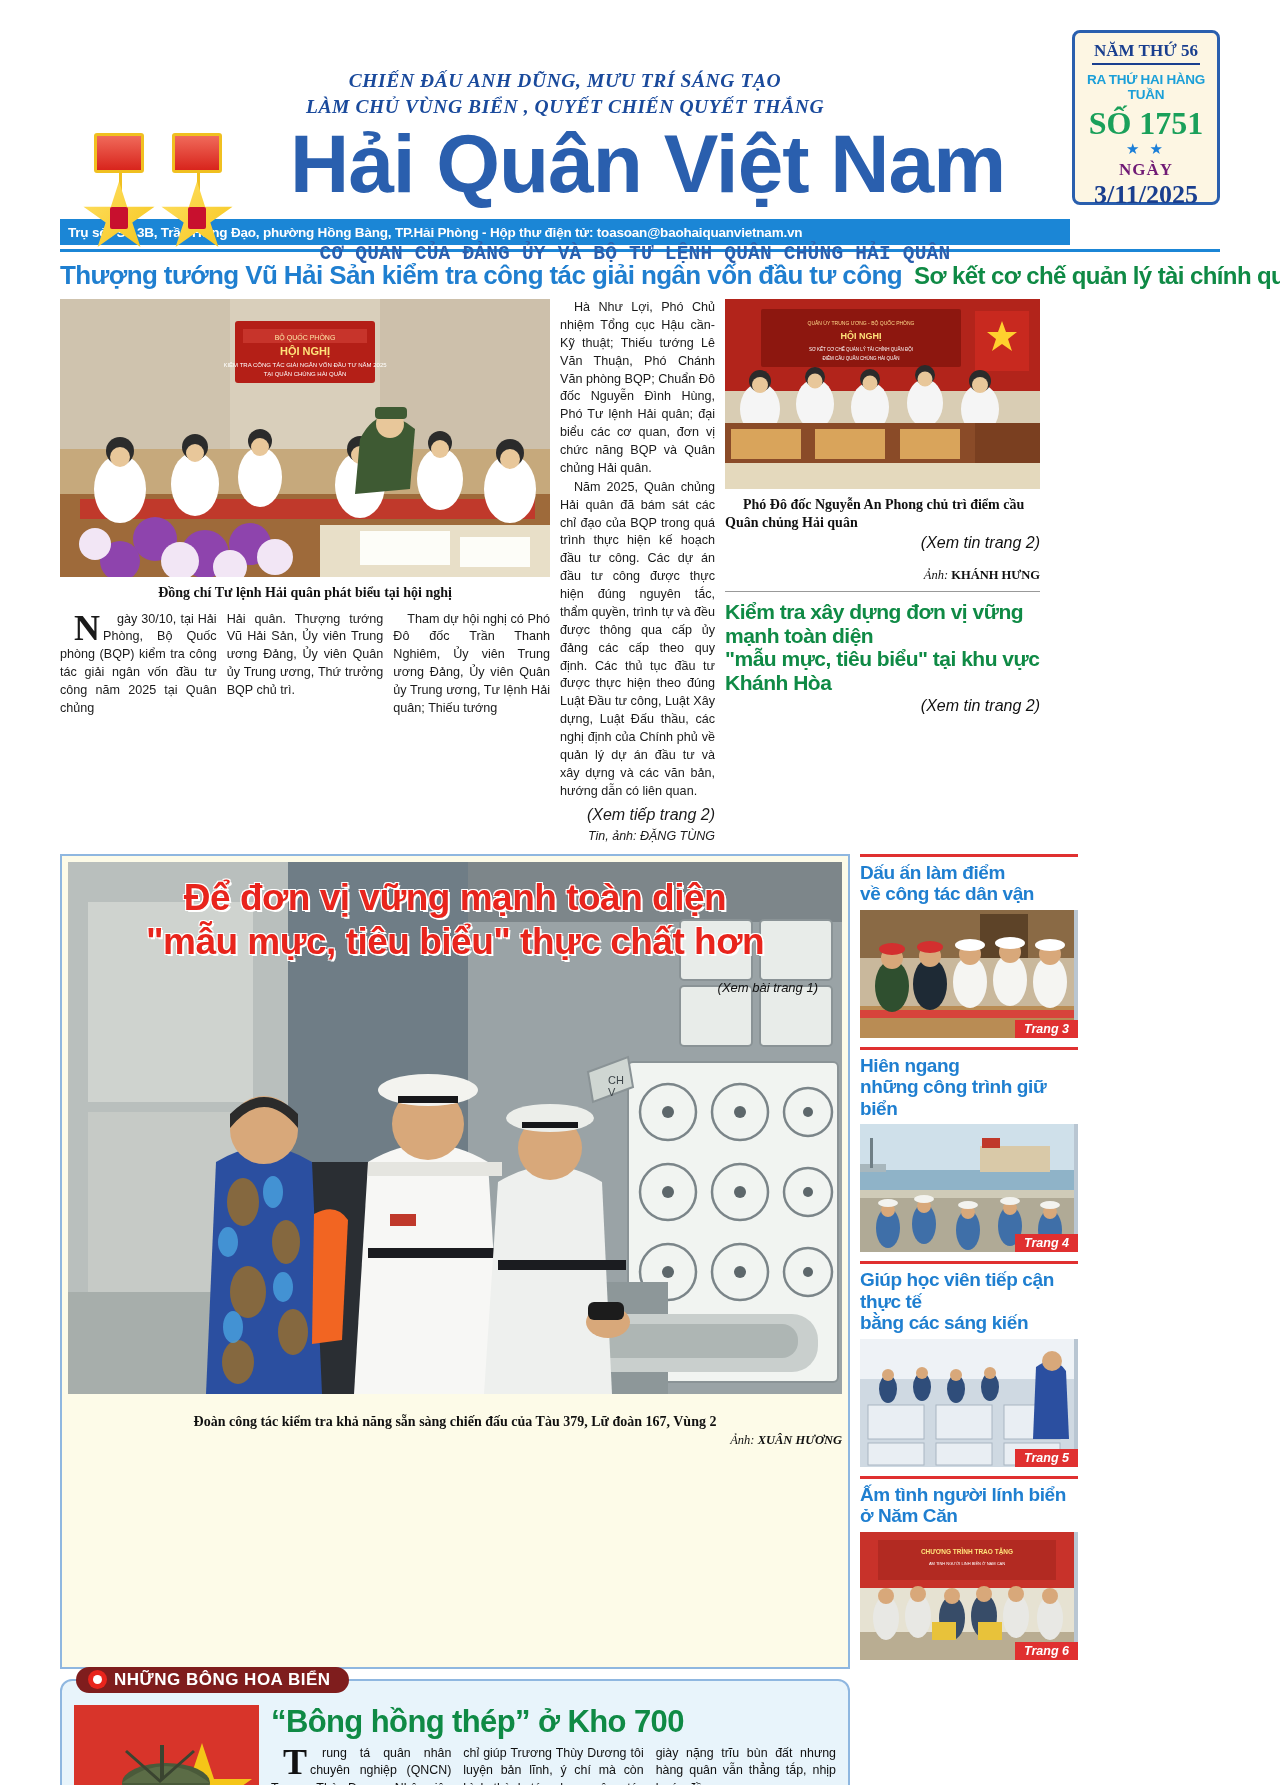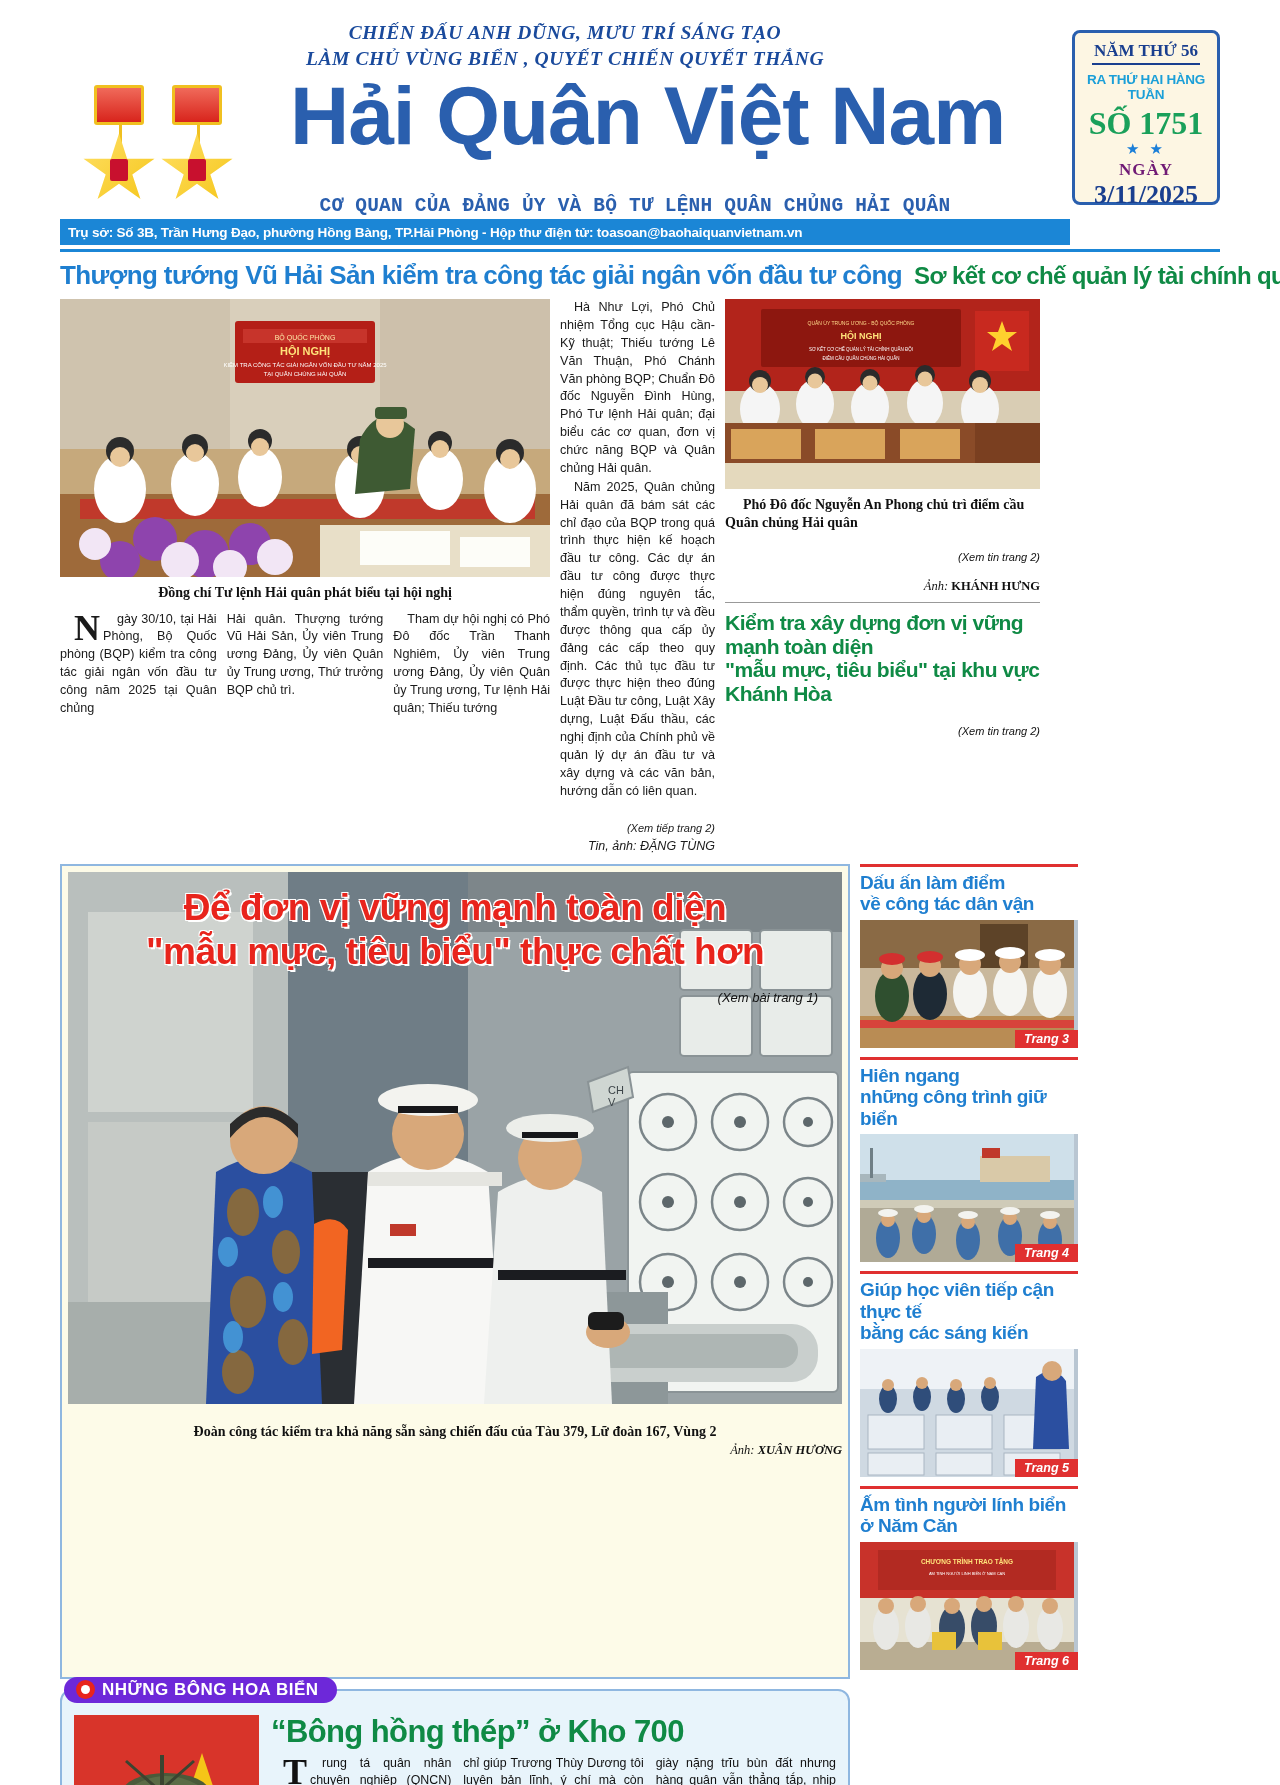--- a/index.html
+++ b/index.html
@@ -9,21 +9,21 @@
     background:#ffffff;
     font-family:"Liberation Sans", sans-serif;
     color:#111;
     position:relative;
     overflow:hidden;
   }
   .page { width:1280px; height:1785px; position:relative; padding:0 60px; }
 
   
   .masthead { position:relative; height:215px; }
-  .slogan { text-align:center; padding-top:20px; padding-right:150px; }
+  .slogan { text-align:center; padding-top:68px; padding-right:150px; }
   .slogan div {
     font-family:"Liberation Serif", serif;
     font-style:italic; font-weight:bold;
     color:#1a4a9c; font-size:19.5px; letter-spacing:.6px; line-height:1.32;
   }
   .title-row { position:relative; height:120px; margin-top:2px; }
   .medals { position:absolute; left:20px; top:12px; width:175px; height:115px; }
   .medal { position:absolute; width:80px; height:110px; }
   .medal.m1 { left:0; } .medal.m2 { left:78px; }
   .ribbon { position:absolute; left:14px; top:0; width:50px; height:40px;
@@ -97,21 +97,21 @@
   .credit b { font-style:normal; }
 
   .body-txt { font-size:12.6px; line-height:1.42; text-align:justify; color:#1a1a1a; }
   .body-txt p { margin:0 0 1px; text-indent:14px; }
   .dropcap::first-letter {
     float:left; font-family:"Liberation Serif", serif; font-size:36px; line-height:.85;
     font-weight:bold; padding-right:3px; padding-top:2px;
   }
   .threecol { display:flex; gap:10px; margin-top:9px; }
   .threecol > div { flex:1; }
-  .see-more { font-style:italic; font-size:11px; text-align:right; margin-top:20px; }
+  .see-more { font-style:italic; font-size:16px; text-align:right; margin-top:3px; }
   .byline { font-size:12.5px; text-align:right; font-style:italic; margin-top:2px; }
 
   .hl-green2 { color:#0f8a45; font-weight:bold; font-size:21px; line-height:1.12;
     letter-spacing:-.5px; margin-top:8px; }
   .thin-rule { height:1px; background:#999; margin:8px 0 6px; }
 
   
   .feature-wrap { display:flex; gap:10px; margin-top:8px; }
   .feature {
     width:790px; border:2px solid #8fb7e0; background:#fdfbe8; padding:6px;
@@ -137,21 +137,21 @@
   .rail-photo { width:100%; height:128px; margin-top:5px; position:relative; overflow:hidden; background:#b9c6d2; }
   .rail-tag {
     position:absolute; right:0; bottom:0; background:#e03030; color:#fff;
     font-size:12.5px; font-weight:bold; padding:2px 9px; font-style:italic;
   }
 
   
   .bottom { display:flex; gap:10px; margin-top:10px; }
   .bot-box { width:790px; border:2px solid #8fb7e0; border-radius:12px; background:#e8f4fb; padding:10px 12px 8px; position:relative; }
   .sect-pill {
-    position:absolute; left:2px; top:-14px; background:#6d28d9; color:#fff;
+    position:absolute; left:14px; top:-14px; background:#7f1d1d; color:#fff;
     font-weight:bold; font-size:17px; padding:3px 18px 3px 12px; border-radius:14px;
     display:flex; align-items:center; gap:7px; letter-spacing:.5px;
   }
   .flower { width:19px; height:19px; background:#e8241c; border-radius:50%; position:relative; flex:0 0 19px;}
   .flower:after{content:"";position:absolute;left:5px;top:5px;width:9px;height:9px;background:#fff;border-radius:50%;}
   .bot-inner { display:flex; gap:12px; margin-top:14px; }
   .bot-photo { width:185px; height:235px; background:#d23a2c; position:relative; overflow:hidden; flex:0 0 185px;}
   .bot-right { flex:1; }
   .bot-title { color:#0f8a45; font-weight:bold; font-size:31px; letter-spacing:-.6px; line-height:1.1; }
   .bot-cols { display:flex; gap:12px; margin-top:6px; }

